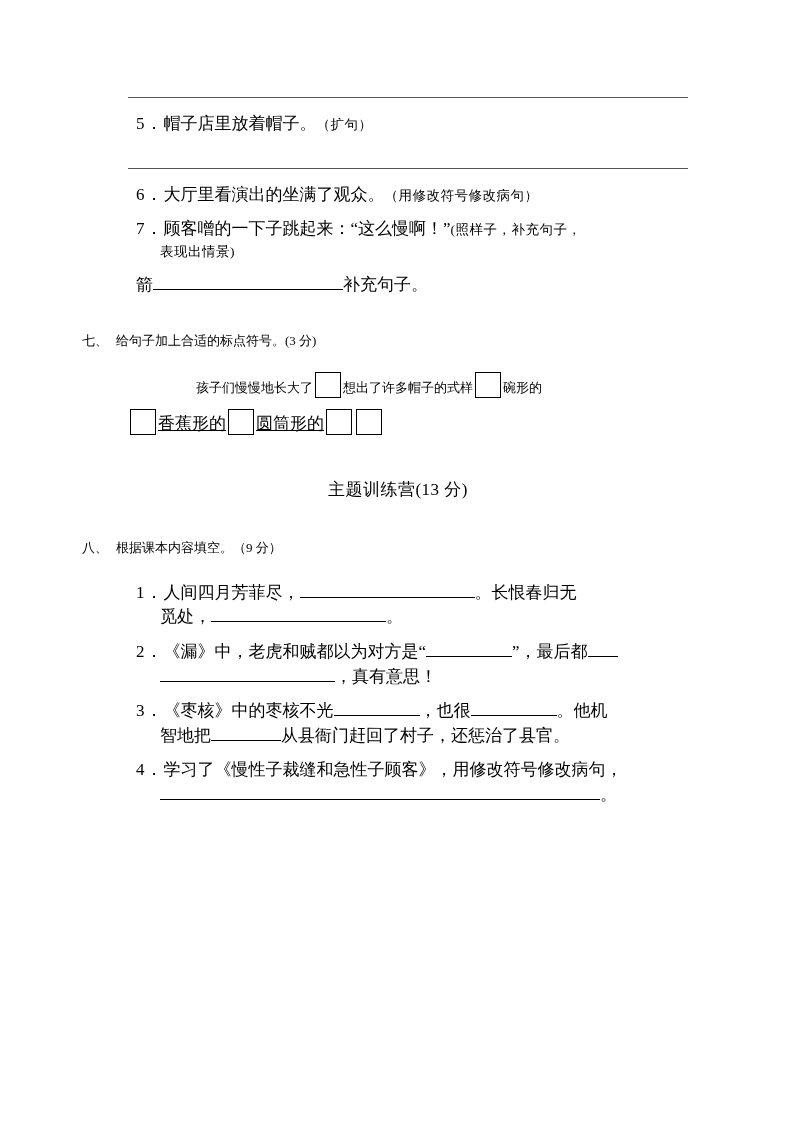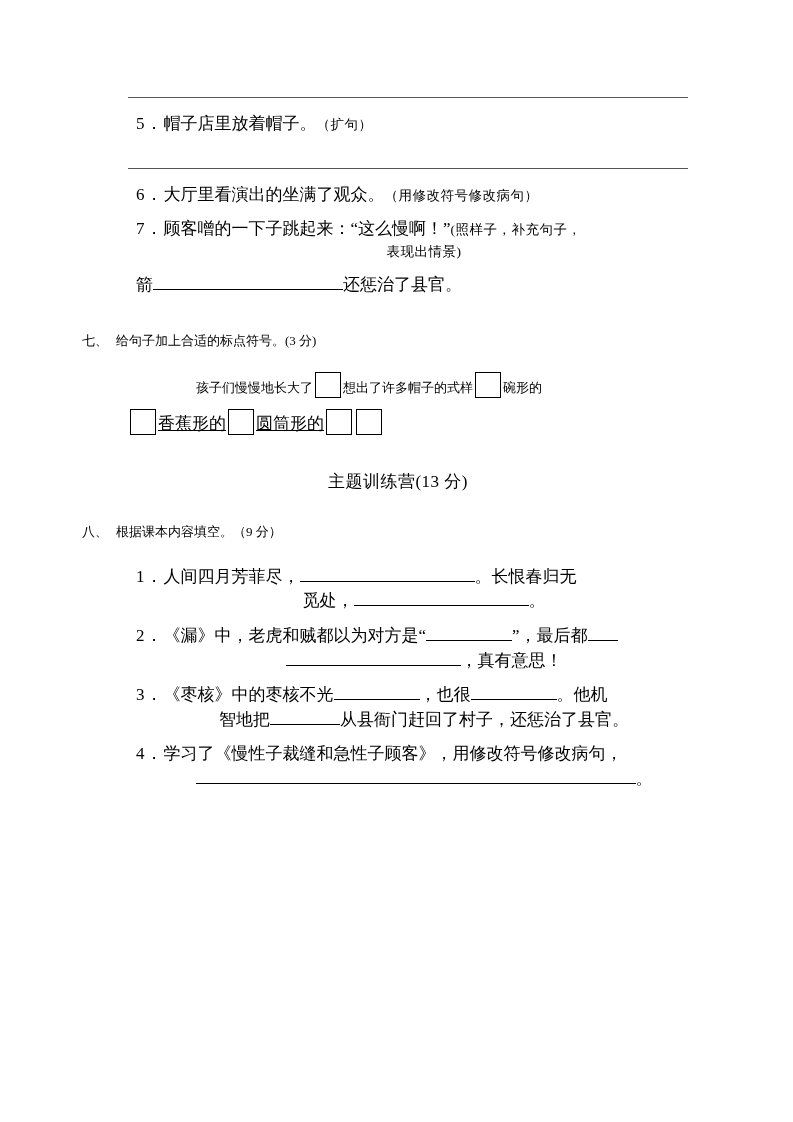--- a/index.html
+++ b/index.html
@@ -75,33 +75,32 @@
   }
   .punct-line2 {
     margin-left: 20px;
     font-size: 17px;
     line-height: 2.35;
     text-decoration: underline;
   }
   .center-title {
     text-align: center;
     font-size: 17px;
-    margin: 0;
+    margin: 8px;
     letter-spacing: 0.5px;
   }
   .roman {
     display: inline-block;
     width: 34px;
   }
   .body-indent {
     margin-left: 28px;
   }
   .wrap-indent {
     margin-left: 52px;
-    text-align: center;
   }
 </style>
 </head>
 <body>
 
 <div class="page">
   <div class="content">
 
     <div class="full-rule"></div>
     <div class="gap-sm"></div>
@@ -121,21 +120,21 @@
     <div style="height:10px"></div>
 
     <div class="line body-indent">
       <span class="q-num">7．</span><span>顾客噌的一下子跳起来：“这么慢啊！”</span><span class="small">(照样子，补充句子，</span>
     </div>
     <div class="line wrap-indent small">表现出情景)</div>
 
     <div style="height:12px"></div>
 
     <div class="line body-indent">
-      <span>箭</span><span class="blank-rule" style="width:190px"></span><span>还惩治了县官。</span>
+      <span>箭</span><span class="blank-rule" style="width:190px"></span><span>补充句子。</span>
     </div>
 
     <div style="height:26px"></div>
 
     <div class="section-head" style="margin-left:-26px">
       <span class="roman">七、</span><span>给句子加上合适的标点符号。</span><span>(3 分)</span>
     </div>
 
     <div style="height:14px"></div>
 

